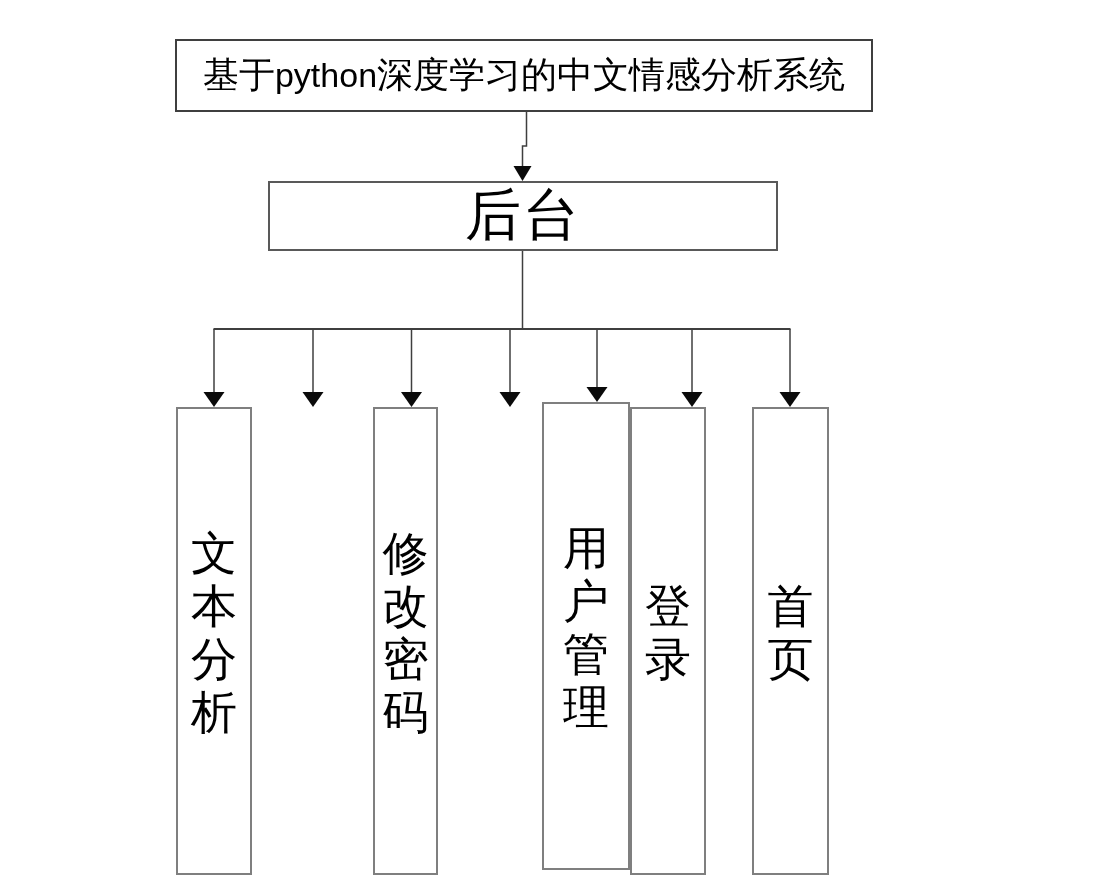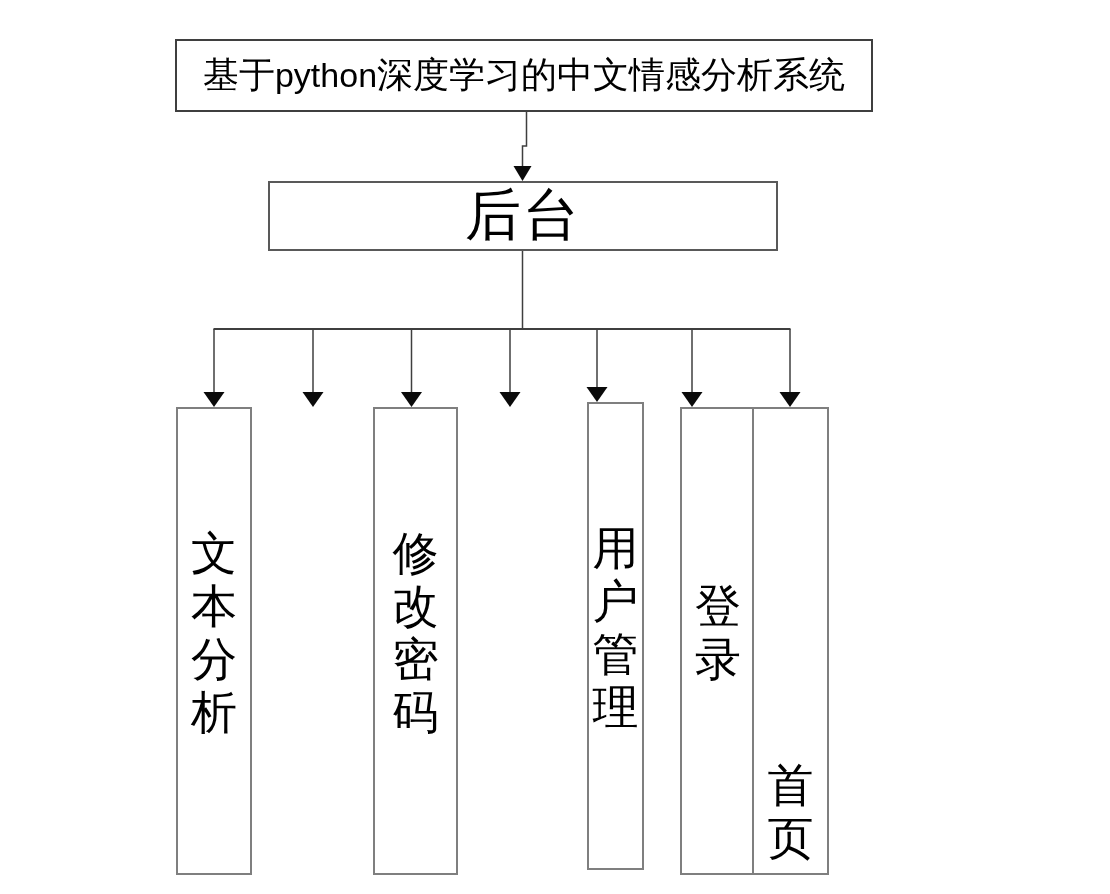--- a/index.html
+++ b/index.html
@@ -63,25 +63,25 @@
   .child-box .vtext {
     width: 1.05em;
     font-size: 46px;
     line-height: 53px;
     text-align: center;
     word-break: break-all;
     transform: translateY(-8px);
   }
   .c1 { left: 176px; width: 76px; }
   .c2 { left: 275px; width: 76px; }
-  .c3 { left: 373px; width: 85px; }
+  .c3 { left: 373px; width: 65px; }
   .c4 { left: 472px; width: 76px; }
-  .c5 { left: 587px; width: 57px; top: 402px; }
-  .c6 { left: 680px; width: 76px; }
-  .c7 { left: 752px; width: 77px; align-items: flex-end; }
+  .c5 { left: 542px; width: 88px; top: 402px; }
+  .c6 { left: 630px; width: 76px; }
+  .c7 { left: 752px; width: 77px; }
   .line {
     stroke: #3f3f3f;
     stroke-width: 1.5;
     fill: none;
   }
   .arrowhead {
     fill: #0a0a0a;
     stroke: none;
   }
 </style>

